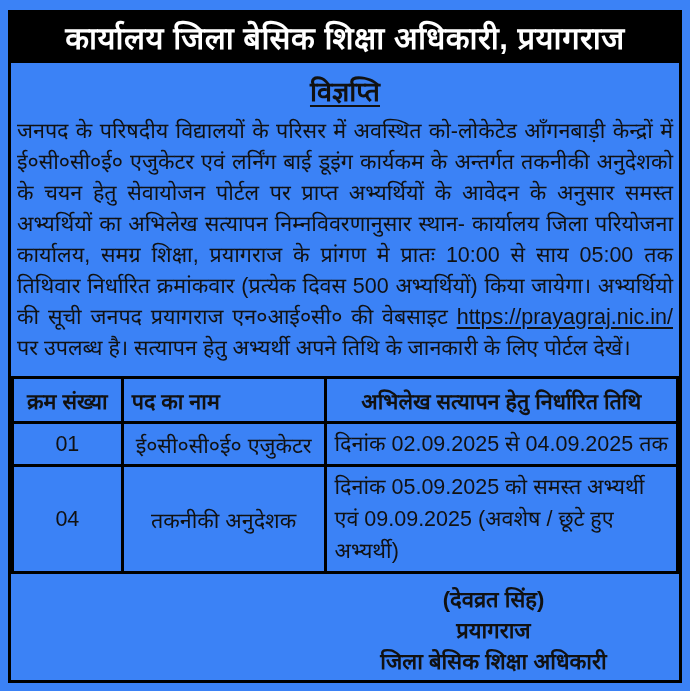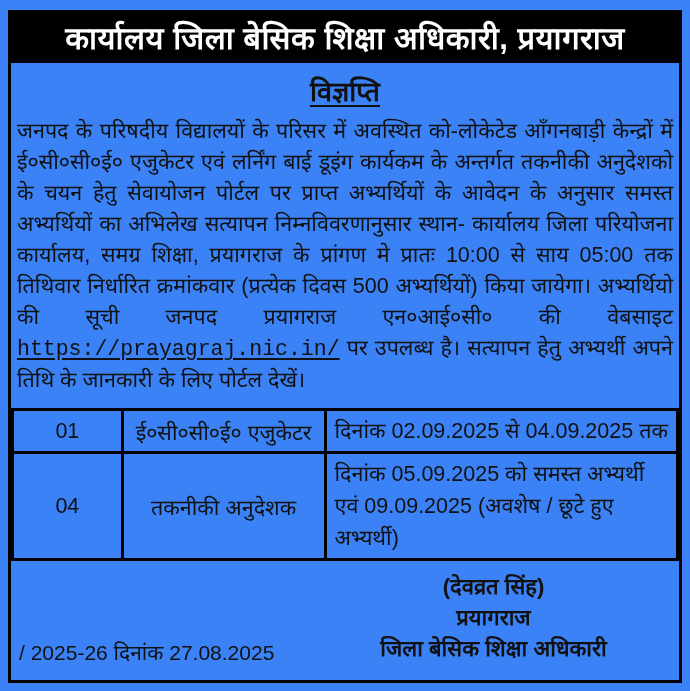--- a/index.html
+++ b/index.html
@@ -56,21 +56,20 @@
     padding: 3px 6px 0 6px;
     text-align: justify;
     font-size: 21.5px;
     line-height: 31px;
     flex: 0 0 auto;
   }
   .para .url {
     color: #111111;
     text-decoration: underline;
     text-underline-offset: 3px;
-    font-family: Liberation Mono, monospace;
   }
 
   table.schedule {
     width: 100%;
     border-collapse: collapse;
     margin-top: 12px;
     font-size: 21.5px;
   }
   table.schedule th, table.schedule td {
     border: 3px solid #000000;
@@ -124,36 +123,40 @@
   <div class="frame">
 
     <div class="doc-title">
       <span>विज्ञप्ति</span>
     </div>
 
     <div class="para"><span>जनपद के परिषदीय विद्यालयों के परिसर में अवस्थित को-लोकेटेड आँगनबाड़ी केन्द्रों में ई०सी०सी०ई० एजुकेटर एवं लर्निंग बाई डूइंग कार्यकम के अन्तर्गत तकनीकी अनुदेशको के चयन हेतु सेवायोजन पोर्टल पर प्राप्त अभ्यर्थियों के आवेदन के अनुसार समस्त अभ्यर्थियों का अभिलेख सत्यापन निम्नविवरणानुसार स्थान- कार्यालय जिला परियोजना कार्यालय, समग्र शिक्षा, प्रयागराज के प्रांगण मे प्रातः 10:00 से साय 05:00 तक तिथिवार निर्धारित क्रमांकवार (प्रत्येक दिवस 500 अभ्यर्थियों) किया जायेगा। अभ्यर्थियो की सूची जनपद प्रयागराज एन०आई०सी० की वेबसाइट </span><a class="url">https://prayagraj.nic.in/</a><span> पर उपलब्ध है। सत्यापन हेतु अभ्यर्थी अपने तिथि के जानकारी के लिए पोर्टल देखें।</span></div>
 
     <table class="schedule">
       <tbody>
+        <tr class="r-head">
+          <th class="col-sno">क्रम संख्या</th>
+          <th class="col-post">पद का नाम</th>
+          <th class="col-date">अभिलेख सत्यापन हेतु निर्धारित तिथि</th>
+        </tr>
         <tr class="r1">
           <td class="col-sno">01</td>
           <td class="col-post">ई०सी०सी०ई० एजुकेटर</td>
           <td class="col-date">दिनांक 02.09.2025 से 04.09.2025 तक</td>
         </tr>
         <tr class="r2">
           <td class="col-sno">04</td>
           <td class="col-post">तकनीकी अनुदेशक</td>
           <td class="col-date">दिनांक 05.09.2025 को समस्त अभ्यर्थी एवं 09.09.2025 (अवशेष / छूटे हुए अभ्यर्थी)</td>
         </tr>
       </tbody>
     </table>
 
     <div class="footer">
       <div class="ref-block">
-        <div class="ref-line2">/ 2025-26 दिनांक 27.08.2025</div>
       </div>
       <div class="sign-block">
         <div>(देवव्रत सिंह)</div>
         <div>प्रयागराज</div>
         <div>जिला बेसिक शिक्षा अधिकारी</div>
       </div>
     </div>
 
   </div>
 </div>

